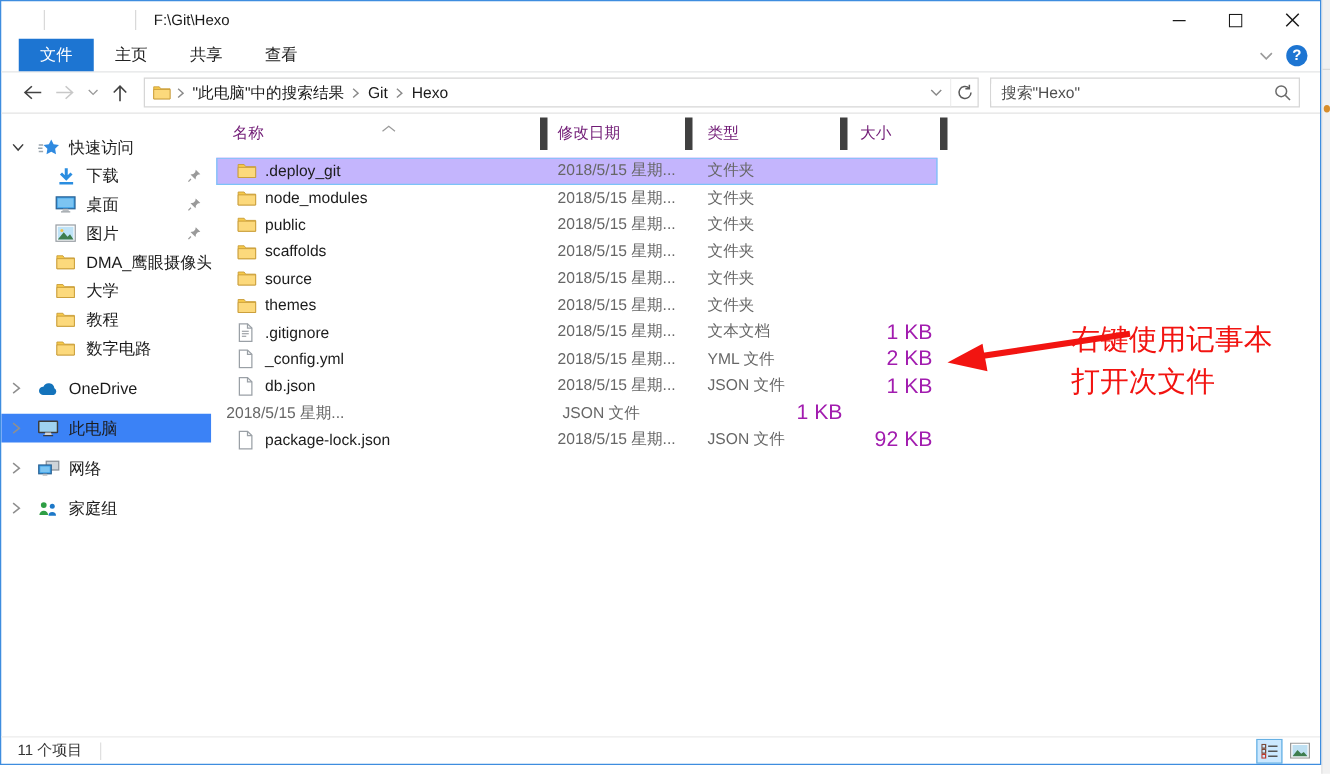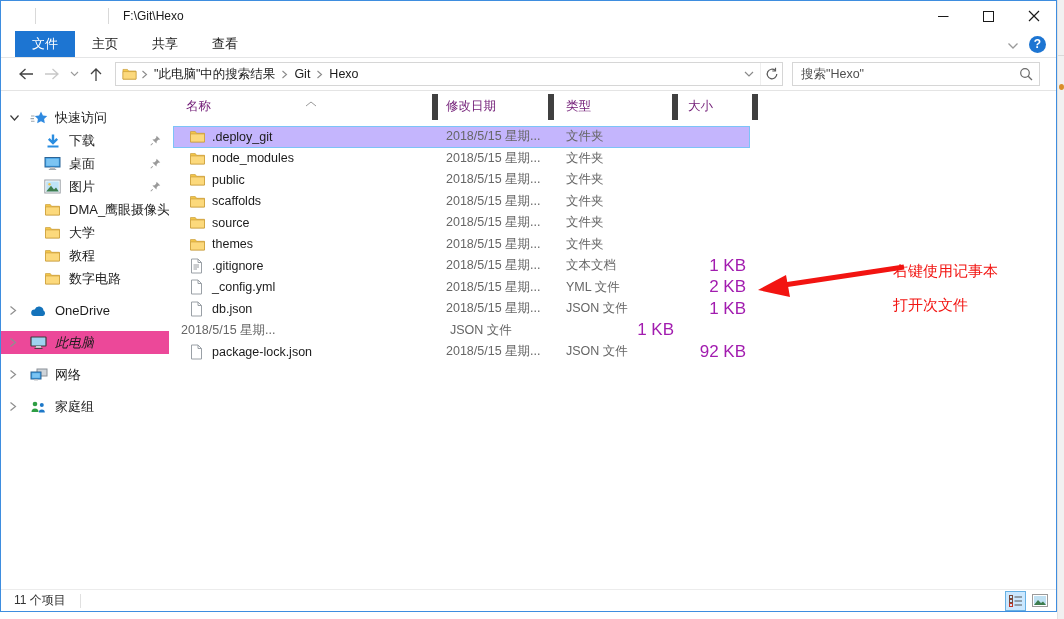--- a/index.html
+++ b/index.html
@@ -49,21 +49,21 @@
     font-family:"Liberation Sans","DejaVu Sans",sans-serif; color:#333; }
   .search-box input::placeholder { color:#4f4f4f; opacity:1; }
   .search-icon { width:26px; display:flex; align-items:center; justify-content:center; }
 
   
   .main { position:absolute; left:0; top:91px; right:0; bottom:22px; display:flex; }
 
   
   .sidebar { width:168px; padding-top:14px; overflow:hidden; flex-shrink:0; }
   .srow { height:23px; display:flex; align-items:center; padding-left:8px; font-size:13px; color:#1c1c1c; cursor:default; white-space:nowrap; }
-  .srow.selected { background:#ec4899;font-style:italic; }
+  .srow.selected { background:#3b82f6; }
   .srow.group-start { margin-top:9px; }
   .schev { width:20px; display:flex; align-items:center; justify-content:flex-start; flex-shrink:0; }
   .srow.lvl1 .schev { width:34px; }
   .sicon { width:19px; height:18px; margin-right:7px; display:flex; align-items:center; justify-content:center; flex-shrink:0; }
   .slabel { overflow:hidden; text-overflow:clip; }
   .spin { margin-left:auto; margin-right:8px; display:flex; flex-shrink:0; }
 
   
   .filelist { position:relative; flex:1; }
   .flheader { position:absolute; left:4px; top:2px; display:grid; grid-template-columns:265px 116px 124px 80px;
@@ -79,21 +79,21 @@
   .frow.selected { box-shadow:inset 0 0 0 1px #7cc3f7; background:#c4b5fd; }
   .fname { display:flex; align-items:center; padding-left:16px; font-size:12.5px; color:#1c1c1c; }
   .fname .ficon { width:17px; height:16px; margin-right:6px; display:flex; align-items:center; }
   .fdate, .ftype { font-size:12.5px; color:#666; }
   .fdate { padding-left:8px; }
   .ftype { padding-left:12px; }
   .fsize { font-size:17px; color:#a21caf; text-align:right; padding-right:4px; }
 
   
   .annot-svg { position:absolute; left:0; top:0; pointer-events:none; z-index:5; }
-  .annot-text { position:absolute; left:892px; top:253px; z-index:5; font-size:15px; line-height:34px; font-weight:500; pointer-events:none; }
+  .annot-text { position:absolute; left:856px; top:253px; z-index:5; font-size:23px; line-height:34px; font-weight:500; pointer-events:none; }
 
   
   .statusbar { position:absolute; left:0; bottom:0; width:100%; height:22px; border-top:1px solid #ececec;
     display:flex; align-items:center; padding-left:13px; }
   .status-count { font-size:12px; color:#333; }
   .status-sep { width:1px; height:14px; background:#e0e0e0; margin-left:14px; }
   .status-right { margin-left:auto; margin-right:6px; display:flex; gap:3px; align-items:center; }
   .viewbtn { width:21px; height:20px; display:flex; align-items:center; justify-content:center; }
   .viewbtn.active { background:#cbe8ff; box-shadow:inset 0 0 0 1px #66b0e3; }
 </style>

